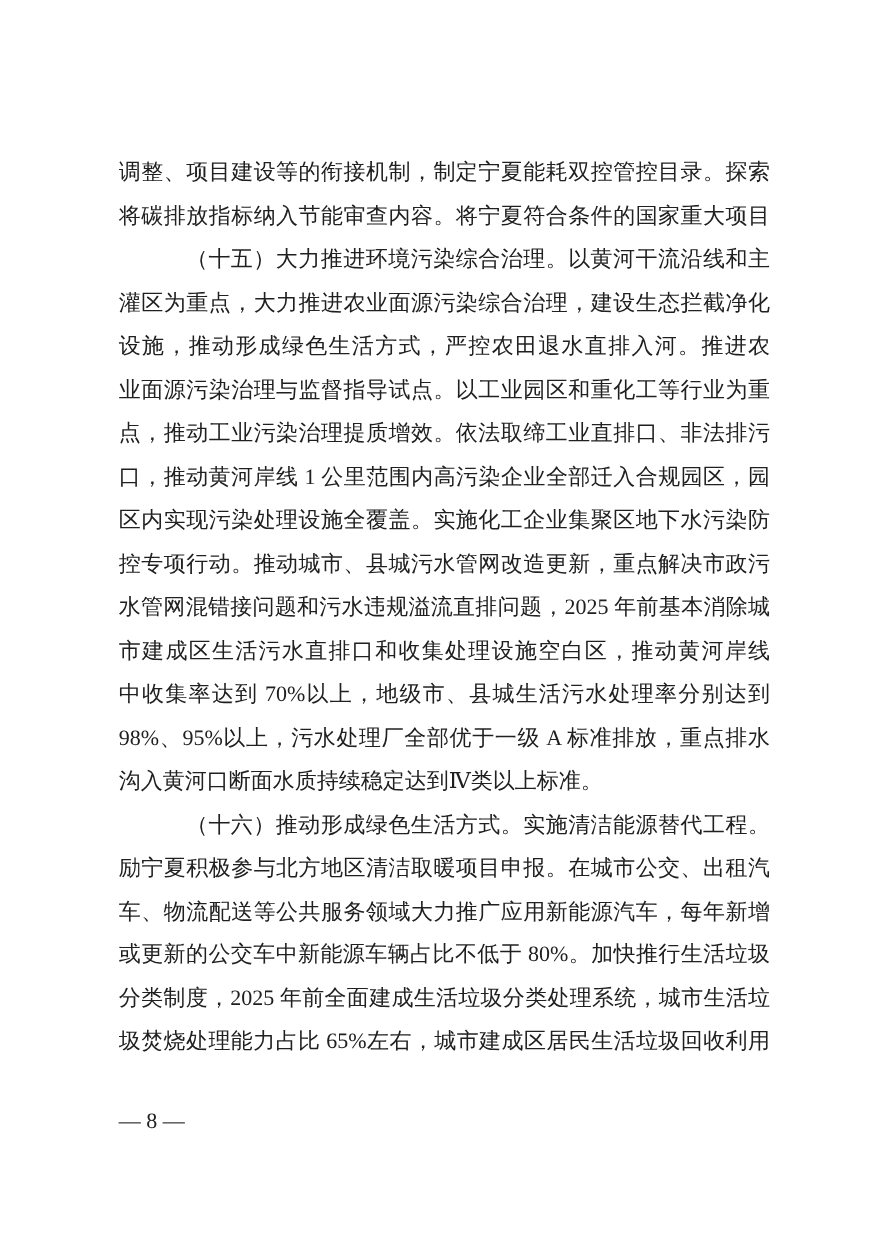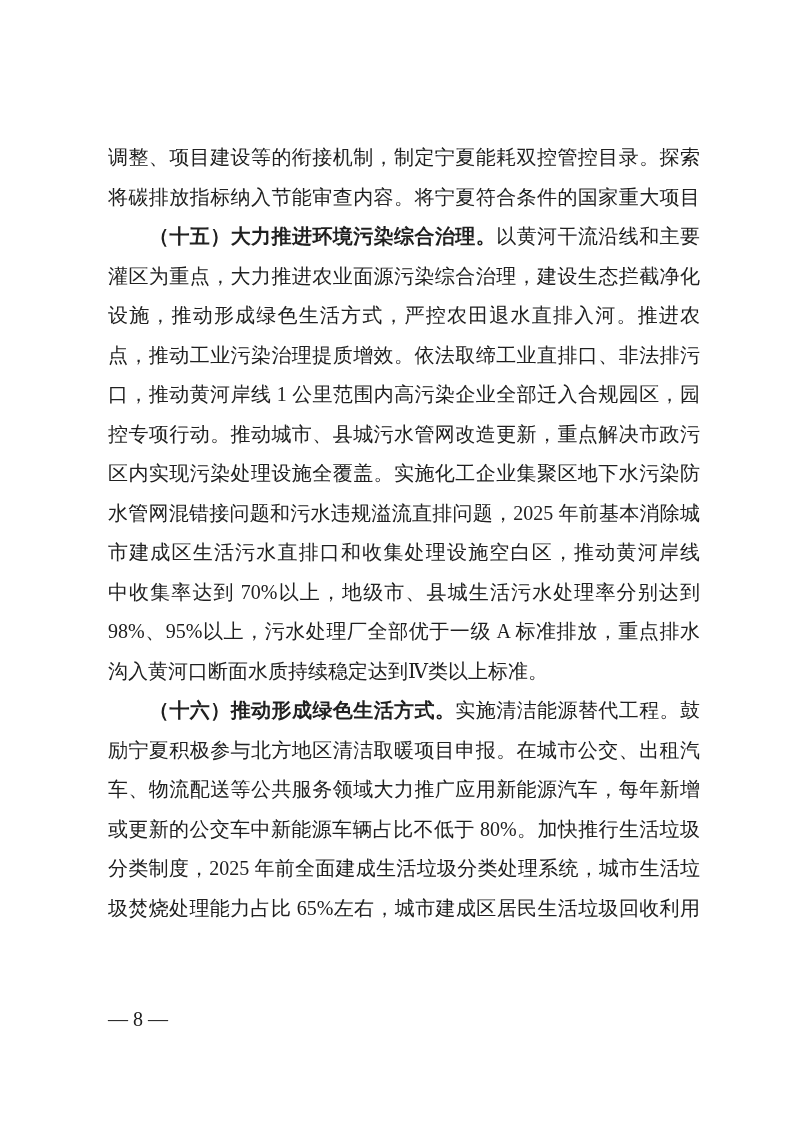--- a/index.html
+++ b/index.html
@@ -33,45 +33,47 @@
     white-space: normal;
   }
   .line.short {
     text-align: left;
     text-align-last: left;
   }
   .line.indent {
     text-indent: 41px;
   }
   .seg.bold {
-    font-weight: bold;
+    font-weight: normal;
+    margin-left: 20px;
   }
   .footer {
     position: absolute;
     left: 108px;
     top: 1004px;
     font-size: 20px;
     line-height: 30px;
     color: #202020;
   }
 </style>
 </head>
 <body>
 
 <div class="page">
   <div class="doc-body">
       <div class="line"><span class="seg">调整、项目建设等的衔接机制，制定宁夏能耗双控管控目录。探索</span></div>
       <div class="line"><span class="seg">将碳排放指标纳入节能审查内容。将宁夏符合条件的国家重大项目</span></div>
       <div class="line indent"><span class="seg bold">（十五）大力推进环境污染综合治理。</span><span class="seg">以黄河干流沿线和主要</span></div>
       <div class="line"><span class="seg">灌区为重点，大力推进农业面源污染综合治理，建设生态拦截净化</span></div>
       <div class="line"><span class="seg">设施，推动形成绿色生活方式，严控农田退水直排入河。推进农</span></div>
+      <div class="line"><span class="seg">业面源污染治理与监督指导试点。以工业园区和重化工等行业为重</span></div>
       <div class="line"><span class="seg">点，推动工业污染治理提质增效。依法取缔工业直排口、非法排污</span></div>
       <div class="line"><span class="seg">口，推动黄河岸线 1 公里范围内高污染企业全部迁入合规园区，园</span></div>
+      <div class="line"><span class="seg">区内实现污染处理设施全覆盖。实施化工企业集聚区地下水污染防</span></div>
       <div class="line"><span class="seg">控专项行动。推动城市、县城污水管网改造更新，重点解决市政污</span></div>
-      <div class="line"><span class="seg">区内实现污染处理设施全覆盖。实施化工企业集聚区地下水污染防</span></div>
       <div class="line"><span class="seg">水管网混错接问题和污水违规溢流直排问题，2025 年前基本消除城</span></div>
       <div class="line"><span class="seg">市建成区生活污水直排口和收集处理设施空白区，推动黄河岸线</span></div>
       <div class="line"><span class="seg">中收集率达到 70%以上，地级市、县城生活污水处理率分别达到</span></div>
       <div class="line"><span class="seg">98%、95%以上，污水处理厂全部优于一级 A 标准排放，重点排水</span></div>
       <div class="line short"><span class="seg">沟入黄河口断面水质持续稳定达到Ⅳ类以上标准。</span></div>
       <div class="line indent"><span class="seg bold">（十六）推动形成绿色生活方式。</span><span class="seg">实施清洁能源替代工程。鼓</span></div>
       <div class="line"><span class="seg">励宁夏积极参与北方地区清洁取暖项目申报。在城市公交、出租汽</span></div>
       <div class="line"><span class="seg">车、物流配送等公共服务领域大力推广应用新能源汽车，每年新增</span></div>
       <div class="line"><span class="seg">或更新的公交车中新能源车辆占比不低于 80%。加快推行生活垃圾</span></div>
       <div class="line"><span class="seg">分类制度，2025 年前全面建成生活垃圾分类处理系统，城市生活垃</span></div>

